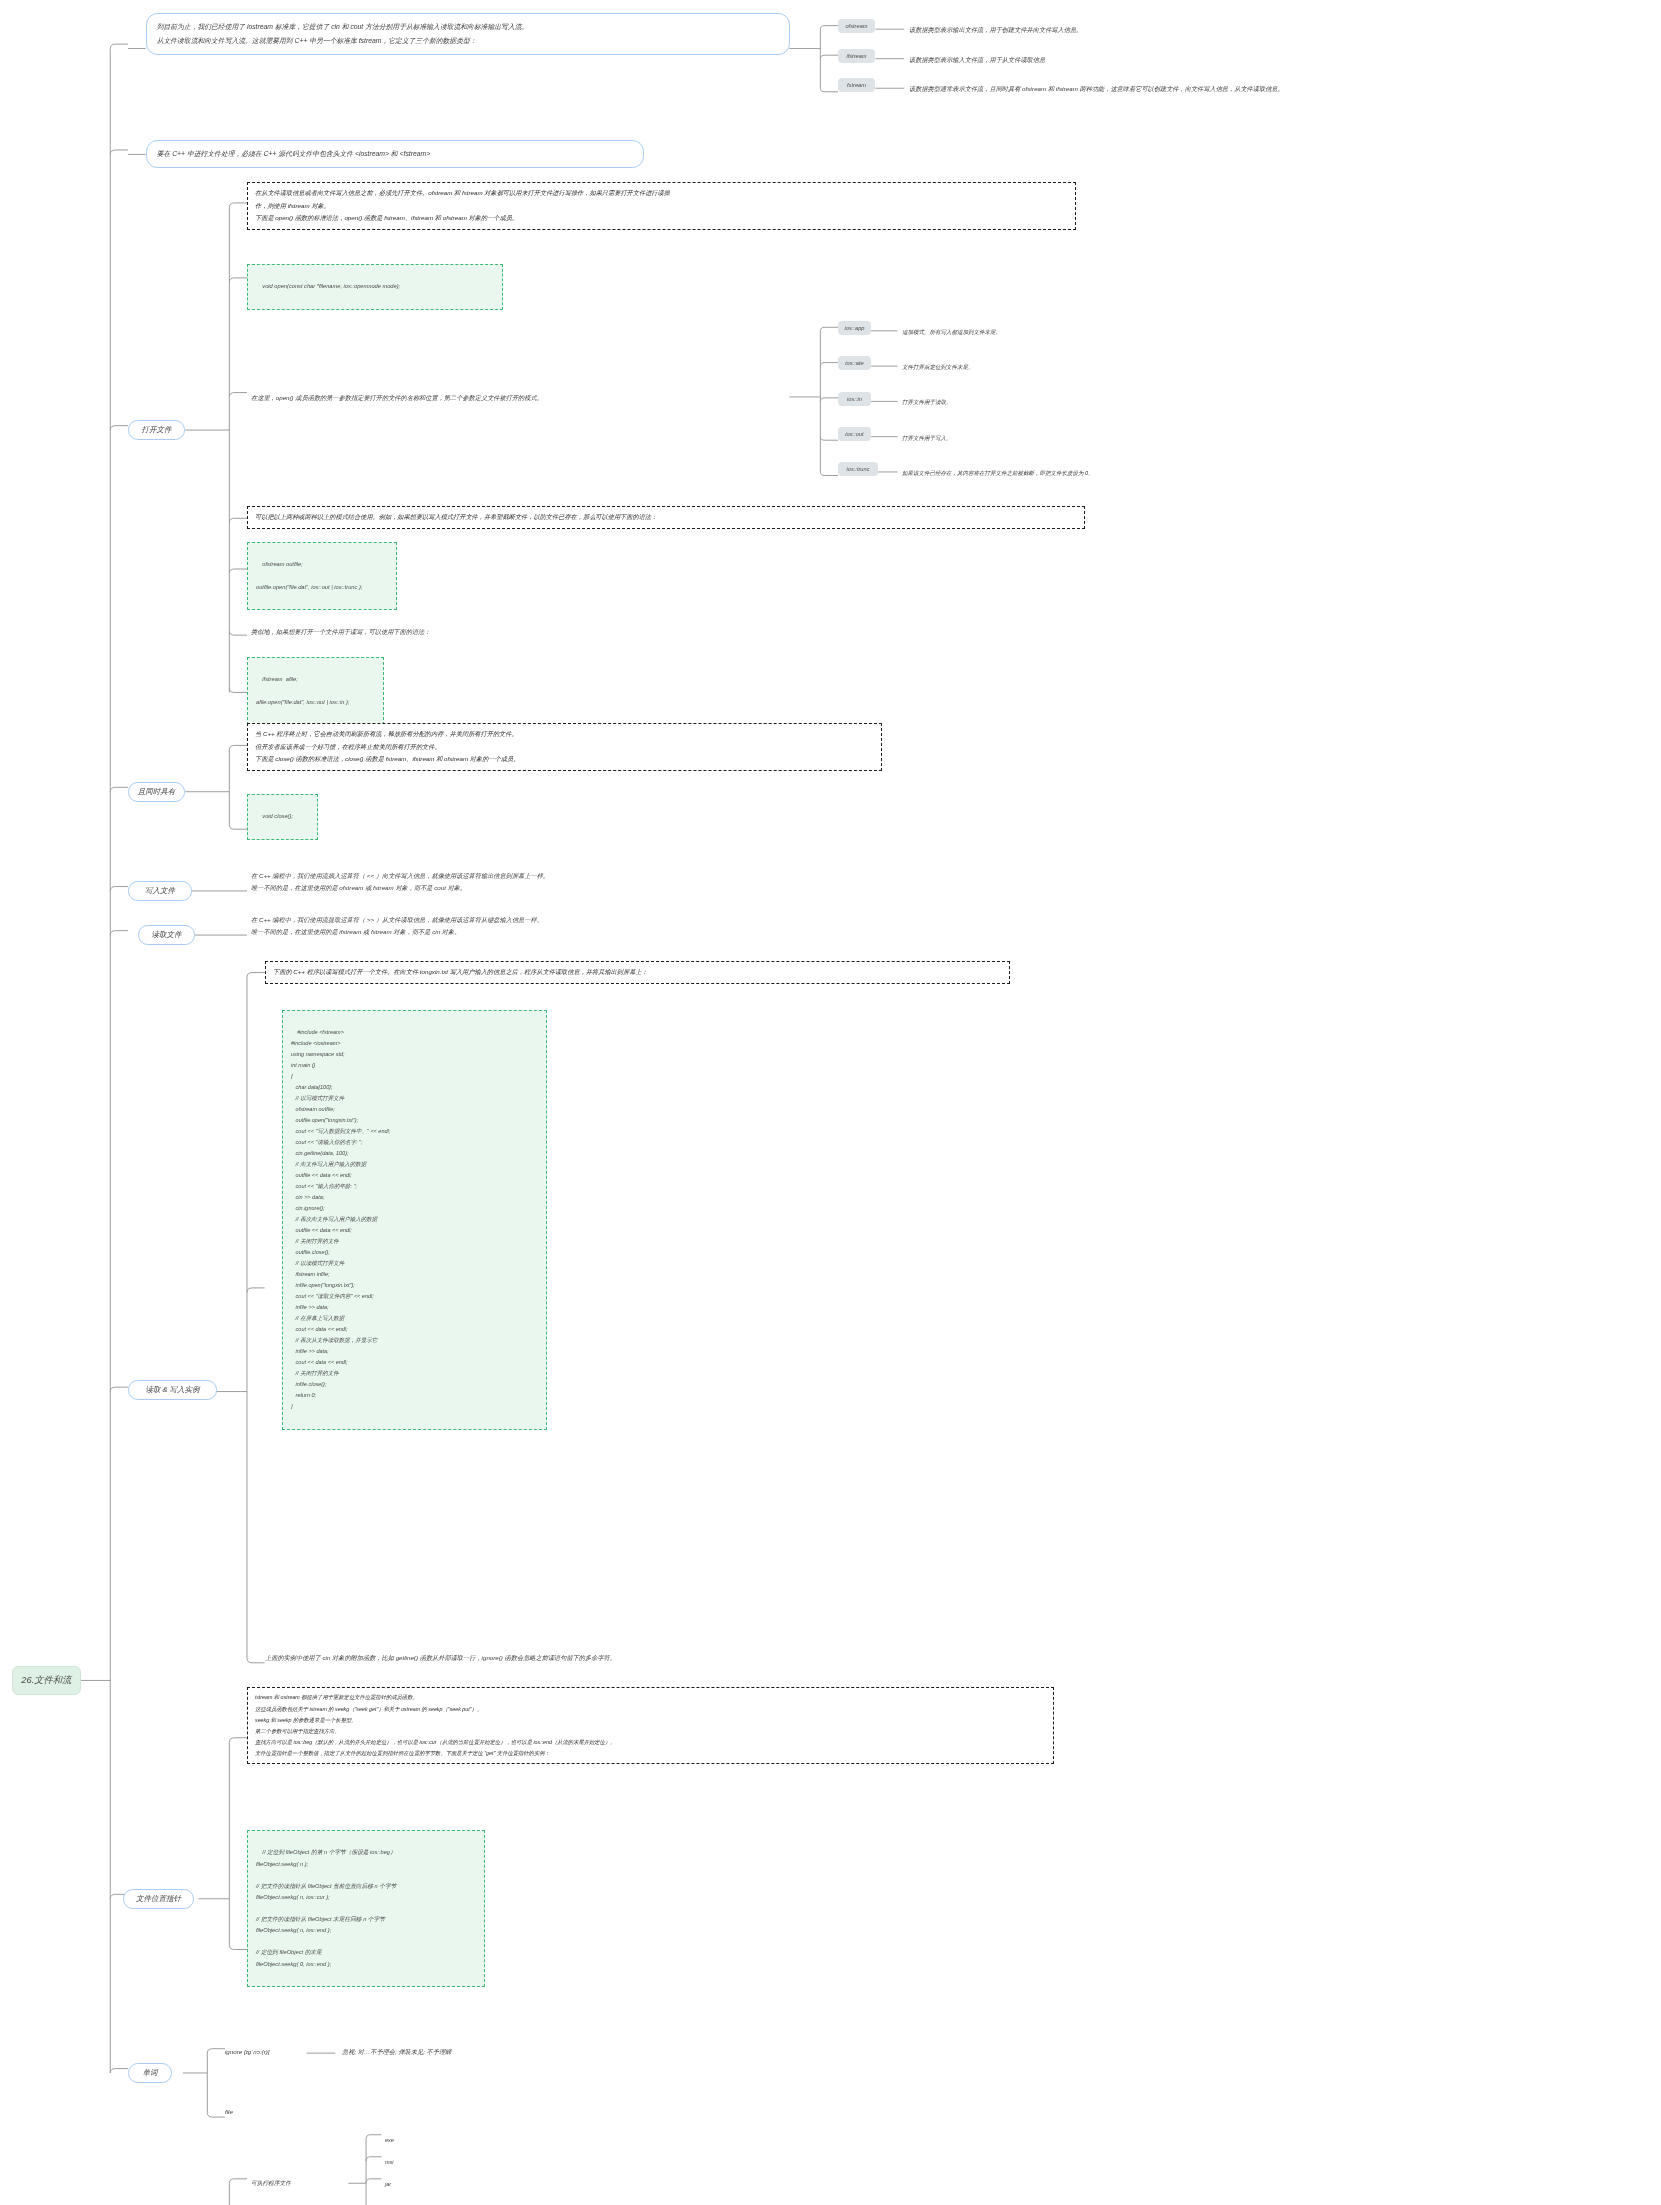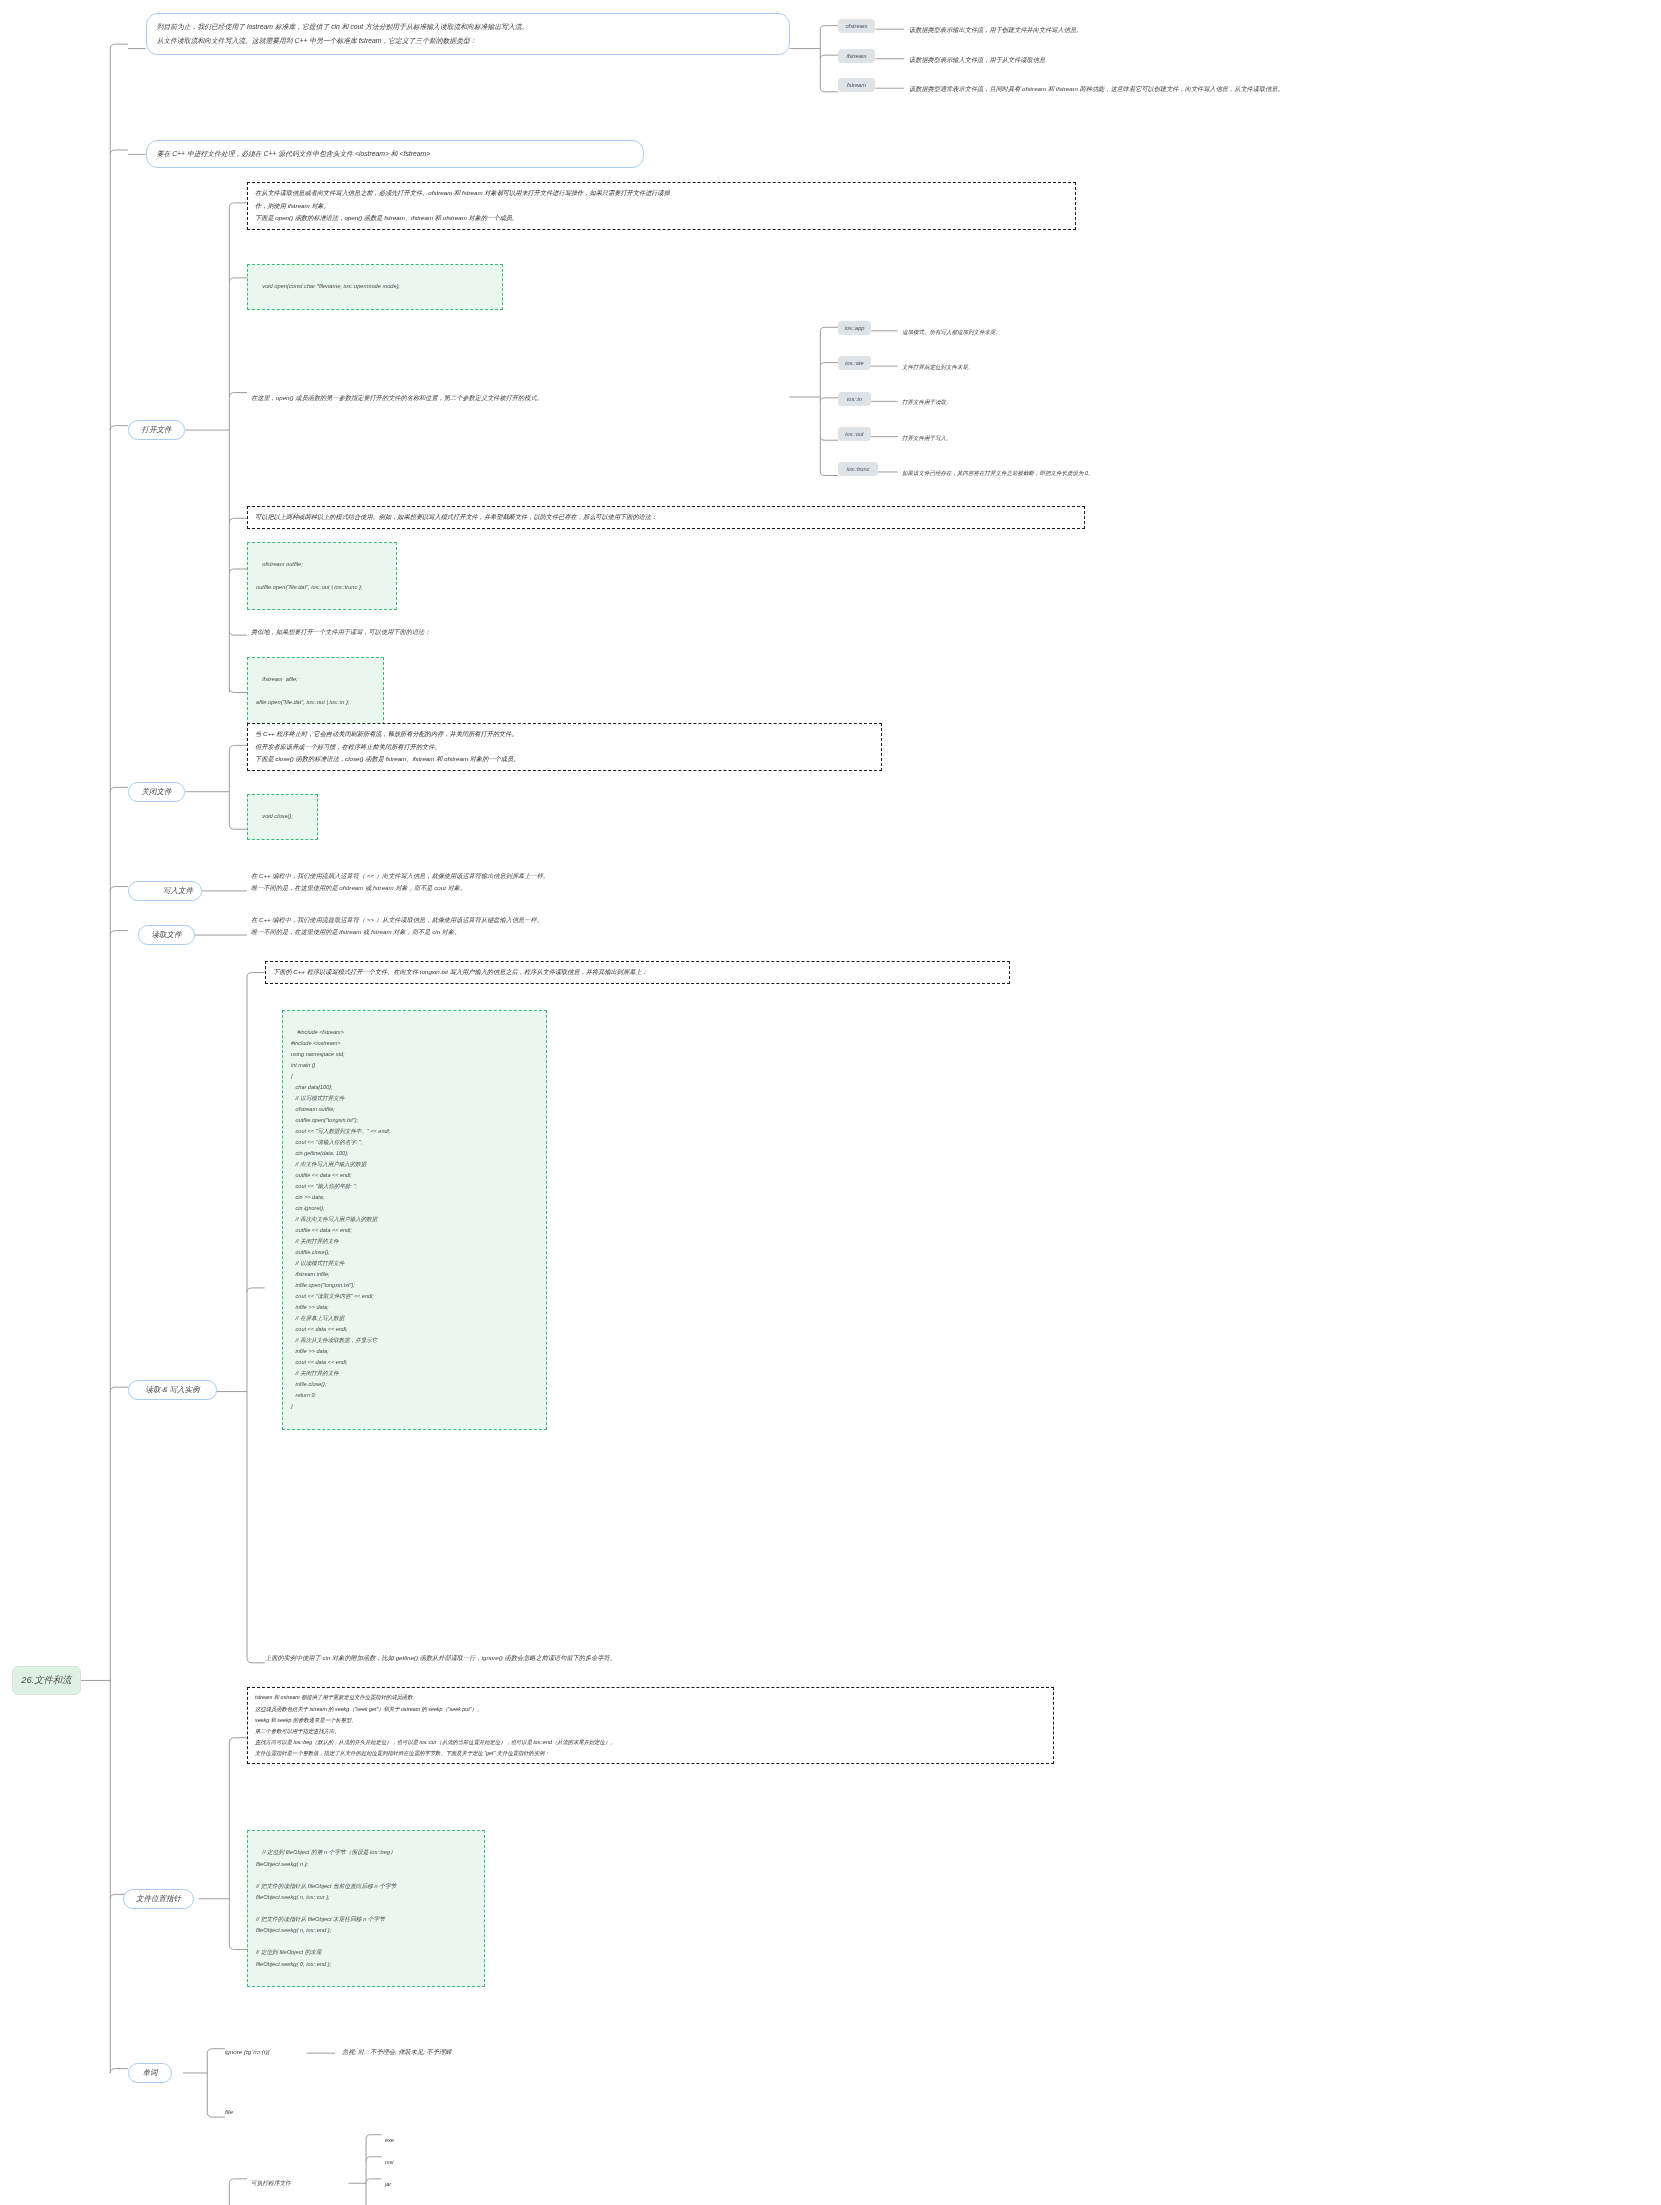--- a/index.html
+++ b/index.html
@@ -282,34 +282,34 @@
     <span>类似地，如果想要打开一个文件用于读写，可以使用下面的语法：</span>
   </div>
 
   <div class="node code" style="left:247px; top:657px; width:137px;">
     <span>ifstream  afile;
 
 afile.open("file.dat", ios::out | ios::in );</span>
   </div>
 
   <div class="node lvl1" style="left:128px; top:782px; width:57px;">
-    <span>关闭文件</span>
+    <span>且同时具有</span>
   </div>
 
   <div class="node note" style="left:247px; top:723px; width:635px;">
     <div>当 C++ 程序终止时，它会自动关闭刷新所有流，释放所有分配的内存，并关闭所有打开的文件。</div>
     <div>但开发者应该养成一个好习惯，在程序终止前关闭所有打开的文件。</div>
     <div>下面是 close() 函数的标准语法，close() 函数是 fstream、ifstream 和 ofstream 对象的一个成员。</div>
   </div>
 
   <div class="node code" style="left:247px; top:794px; width:71px;">
     <span>void close();</span>
   </div>
 
-  <div class="node lvl1" style="left:128px; top:881px; width:74px;text-align:right;">
+  <div class="node lvl1" style="left:128px; top:881px; width:64px;">
     <span>写入文件</span>
   </div>
   <div class="node plain" style="left:251px; top:870px;">
     <div>在 C++ 编程中，我们使用流插入运算符（ &lt;&lt; ）向文件写入信息，就像使用该运算符输出信息到屏幕上一样。</div>
     <div>唯一不同的是，在这里使用的是 ofstream 或 fstream 对象，而不是 cout 对象。</div>
   </div>
 
   <div class="node lvl1" style="left:128px; top:925px; width:57px;margin-left:10px;">
     <span>读取文件</span>
   </div>

